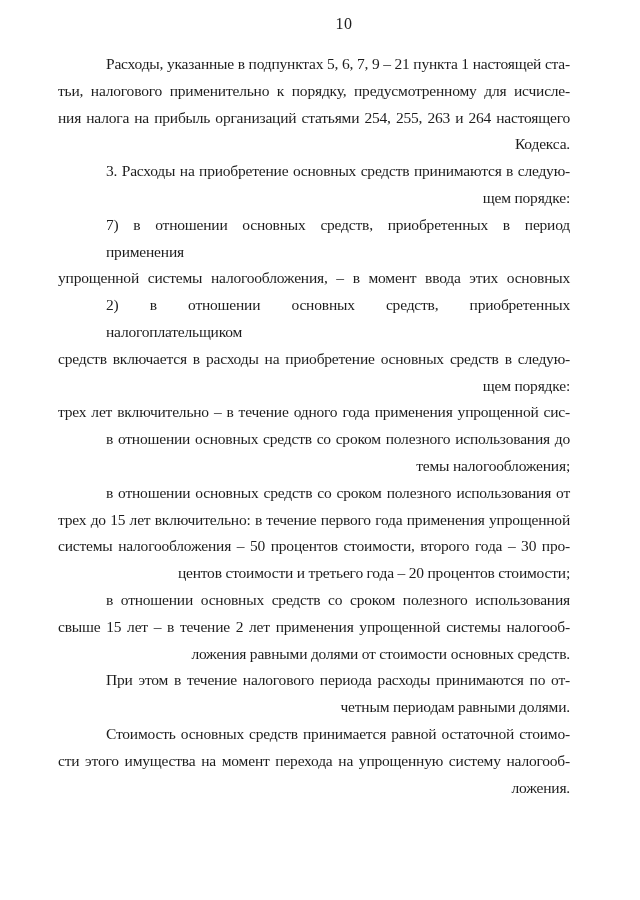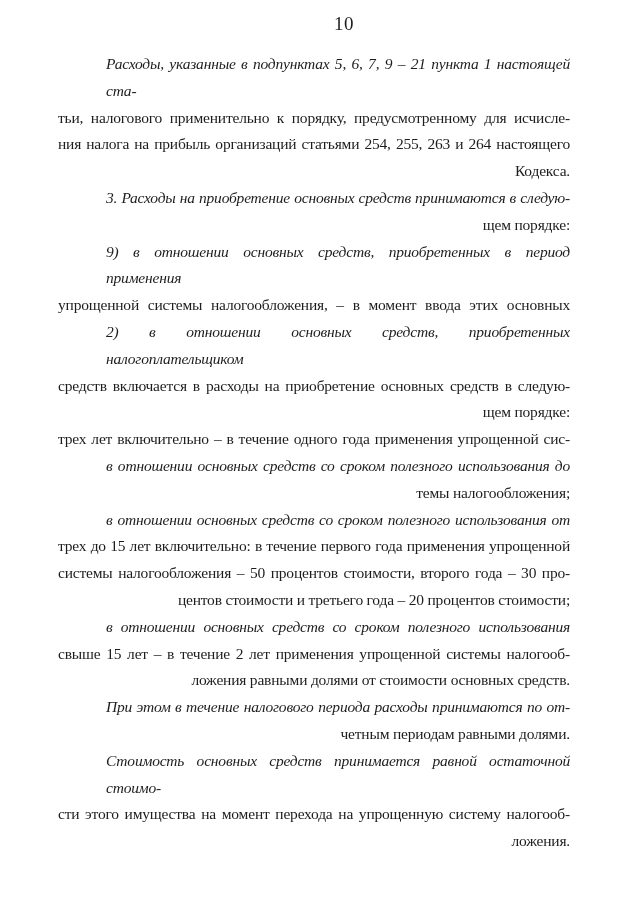--- a/index.html
+++ b/index.html
@@ -13,21 +13,21 @@
     height: 900px;
     background: #ffffff;
     overflow: hidden;
     font-family: "Liberation Serif", "DejaVu Serif", serif;
     color: #1d1d1d;
   }
   .pagenum {
     margin-top: 14px;
     padding-left: 48px;
     text-align: center;
-    font-size: 19px;
+    font-size: 16px;
     line-height: 20px;
     letter-spacing: 0.5px;
   }
   .content {
     margin-top: 17px;
     margin-left: 58px;
     width: 512px;
     font-size: 15.5px;
     line-height: 26.8px;
     letter-spacing: -0.2px;
@@ -36,21 +36,20 @@
   .ln {
     text-align: right;
     white-space: normal;
   }
   .ln.j {
     text-align: justify;
     text-align-last: justify;
   }
   .ln.f {
     padding-left: 48px;
-    font-style: italic;
   }
 </style>
 </head>
 <body>
 
 <div class="page">
   <div class="pagenum">10</div>
   <div class="content">
 
     <div class="paragraph">
@@ -59,21 +58,21 @@
       <div class="ln j">ния налога на прибыль организаций статьями 254, 255, 263 и 264 настоящего</div>
       <div class="ln">Кодекса.</div>
     </div>
 
     <div class="paragraph">
       <div class="ln j f">3. Расходы на приобретение основных средств принимаются в следую-</div>
       <div class="ln">щем порядке:</div>
     </div>
 
     <div class="paragraph">
-      <div class="ln j f">9) в отношении основных средств, приобретенных в период применения</div>
+      <div class="ln j f">7) в отношении основных средств, приобретенных в период применения</div>
       <div class="ln j">упрощенной системы налогообложения, – в момент ввода этих основных</div>
     </div>
 
     <div class="paragraph">
       <div class="ln j f">2) в отношении основных средств, приобретенных налогоплательщиком</div>
       <div class="ln j">средств включается в расходы на приобретение основных средств в следую-</div>
       <div class="ln">щем порядке:</div>
     </div>
 
     <div class="paragraph">

